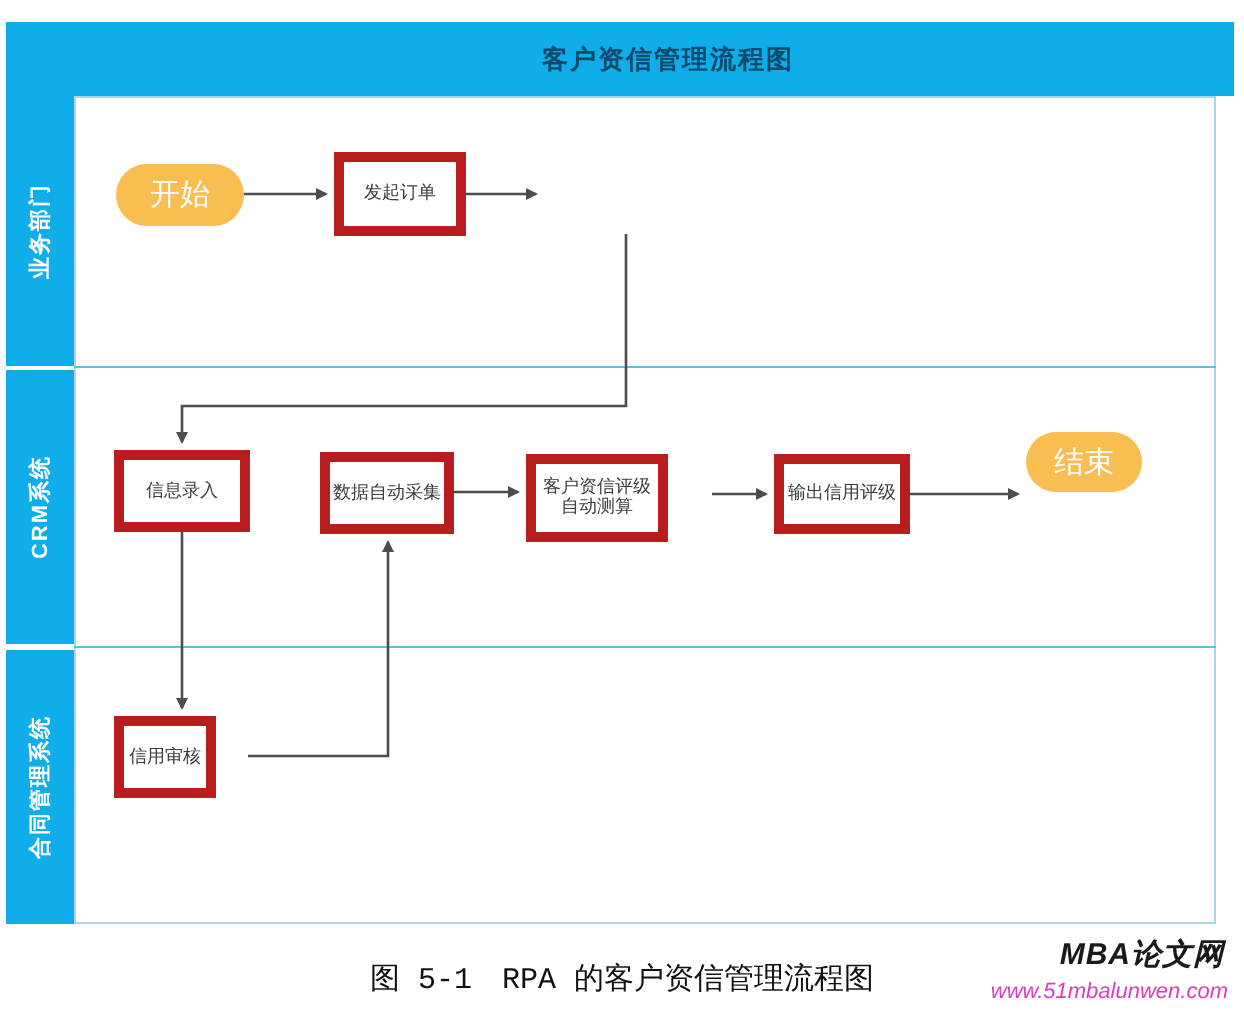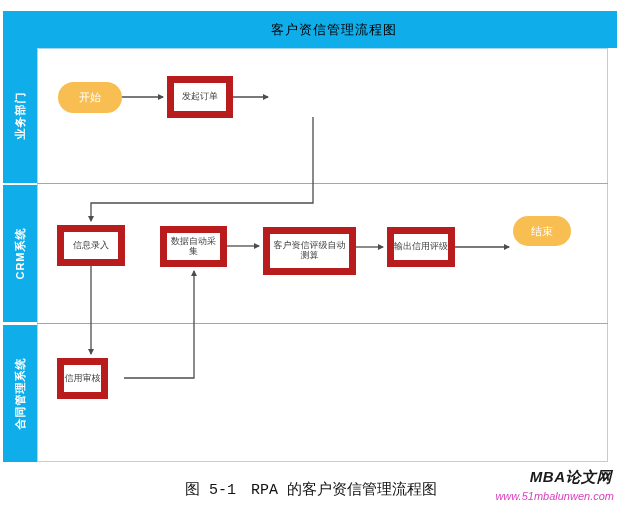--- a/index.html
+++ b/index.html
@@ -5,21 +5,21 @@
   html,body{margin:0;padding:0;background:#ffffff;}
   .stage{
     position:relative;width:622px;height:511px;background:#ffffff;overflow:hidden;
     font-family:"Liberation Sans","DejaVu Sans",sans-serif;
   }
   
   .title-bar{
     position:absolute;left:3px;top:11px;width:614px;height:37px;
     background:#0FADE9;display:flex;align-items:center;justify-content:center;
   }
-  .title-bar span{color:#000000;font-size:13px;font-weight:normal;letter-spacing:1px;margin-left:48px;}
+  .title-bar span{color:#0c4a6e;font-size:13px;font-weight:bold;letter-spacing:1px;margin-left:48px;}
   
   .lane-cell{position:absolute;left:3px;width:34px;background:#0FADE9;
     display:flex;align-items:center;justify-content:center;}
   .lane-cell .vtxt{
     transform:rotate(-90deg);white-space:nowrap;color:#ffffff;
     font-size:11px;font-weight:bold;letter-spacing:1px;
   }
   .cell-1{top:48px;height:135px;}
   .cell-2{top:185px;height:137px;}
   .cell-3{top:325px;height:137px;}
@@ -27,35 +27,35 @@
   .content-area{
     position:absolute;left:37px;top:48px;width:571px;height:414px;
     background:#ffffff;border:1px solid #A9D6EC;box-sizing:border-box;
   }
   .lane-sep{position:absolute;left:37px;width:571px;height:1px;background:#5FC0DF;}
   .sep-1{top:183px;}
   .sep-2{top:323px;}
   
   .node{
     position:absolute;box-sizing:border-box;background:#ffffff;
-    border:7px solid #b91c1c;color:#3c3c3c;font-size:9px;
+    border:5px solid #b91c1c;color:#3c3c3c;font-size:9px;
     display:flex;align-items:center;justify-content:center;text-align:center;
     line-height:1.1;
   }
   .pill{
     position:absolute;box-sizing:border-box;background:#F9BE52;border:none;
-    color:#ffffff;font-size:11px;display:flex;align-items:center;justify-content:center;
+    color:#ffffff;font-size:15px;display:flex;align-items:center;justify-content:center;
     border-radius:16px;
   }
   .n-start{left:58px;top:82px;width:64px;height:31px;}
   .n-order{left:167px;top:76px;width:66px;height:42px;}
   .n-collect{left:272px;top:77px;width:84px;height:40px;}
   .n-entry{left:57px;top:225px;width:68px;height:41px;}
   .n-autocollect{left:160px;top:226px;width:67px;height:41px;}
-  .n-rating{left:263px;top:227px;width:93px;height:40px;padding:17px 1px;}
+  .n-rating{left:263px;top:227px;width:71px;height:40px;padding:17px 1px;}
   .n-output{left:387px;top:227px;width:68px;height:40px;}
   .n-end{left:513px;top:216px;width:58px;height:30px;}
   .n-review{left:57px;top:358px;width:51px;height:41px;}
   
   .arrows{position:absolute;left:0;top:0;width:622px;height:511px;pointer-events:none;}
   
   .caption{
     position:absolute;left:0;top:480px;width:622px;text-align:center;
     font-family:Liberation Mono, monospace;font-size:15px;color:#111111;
   }

